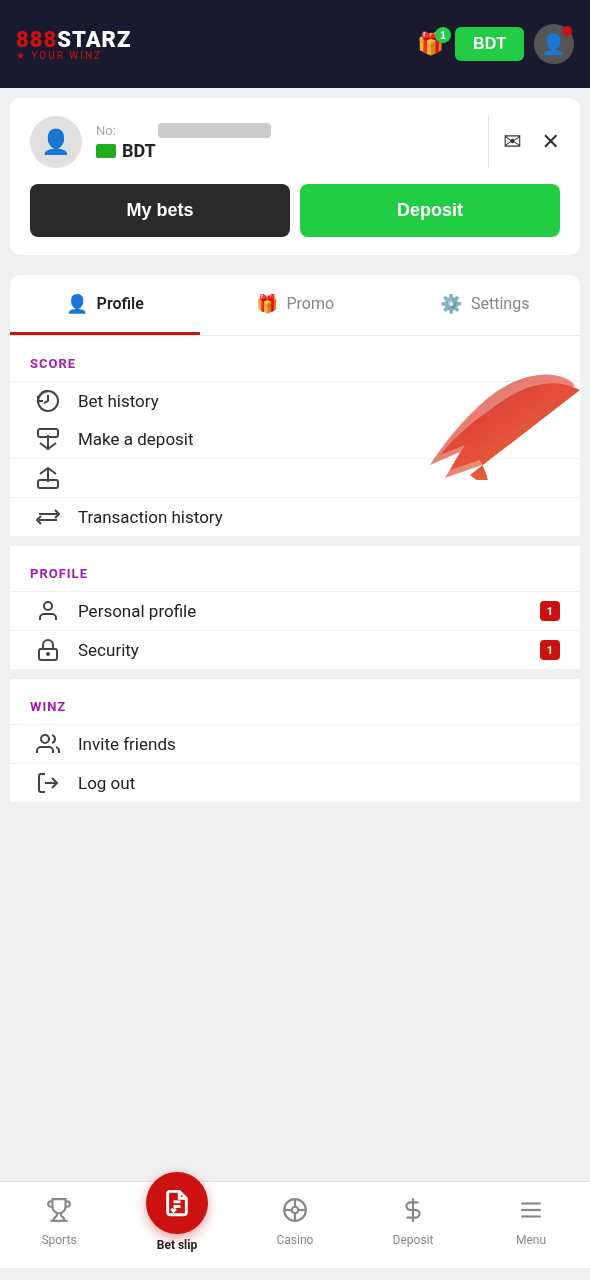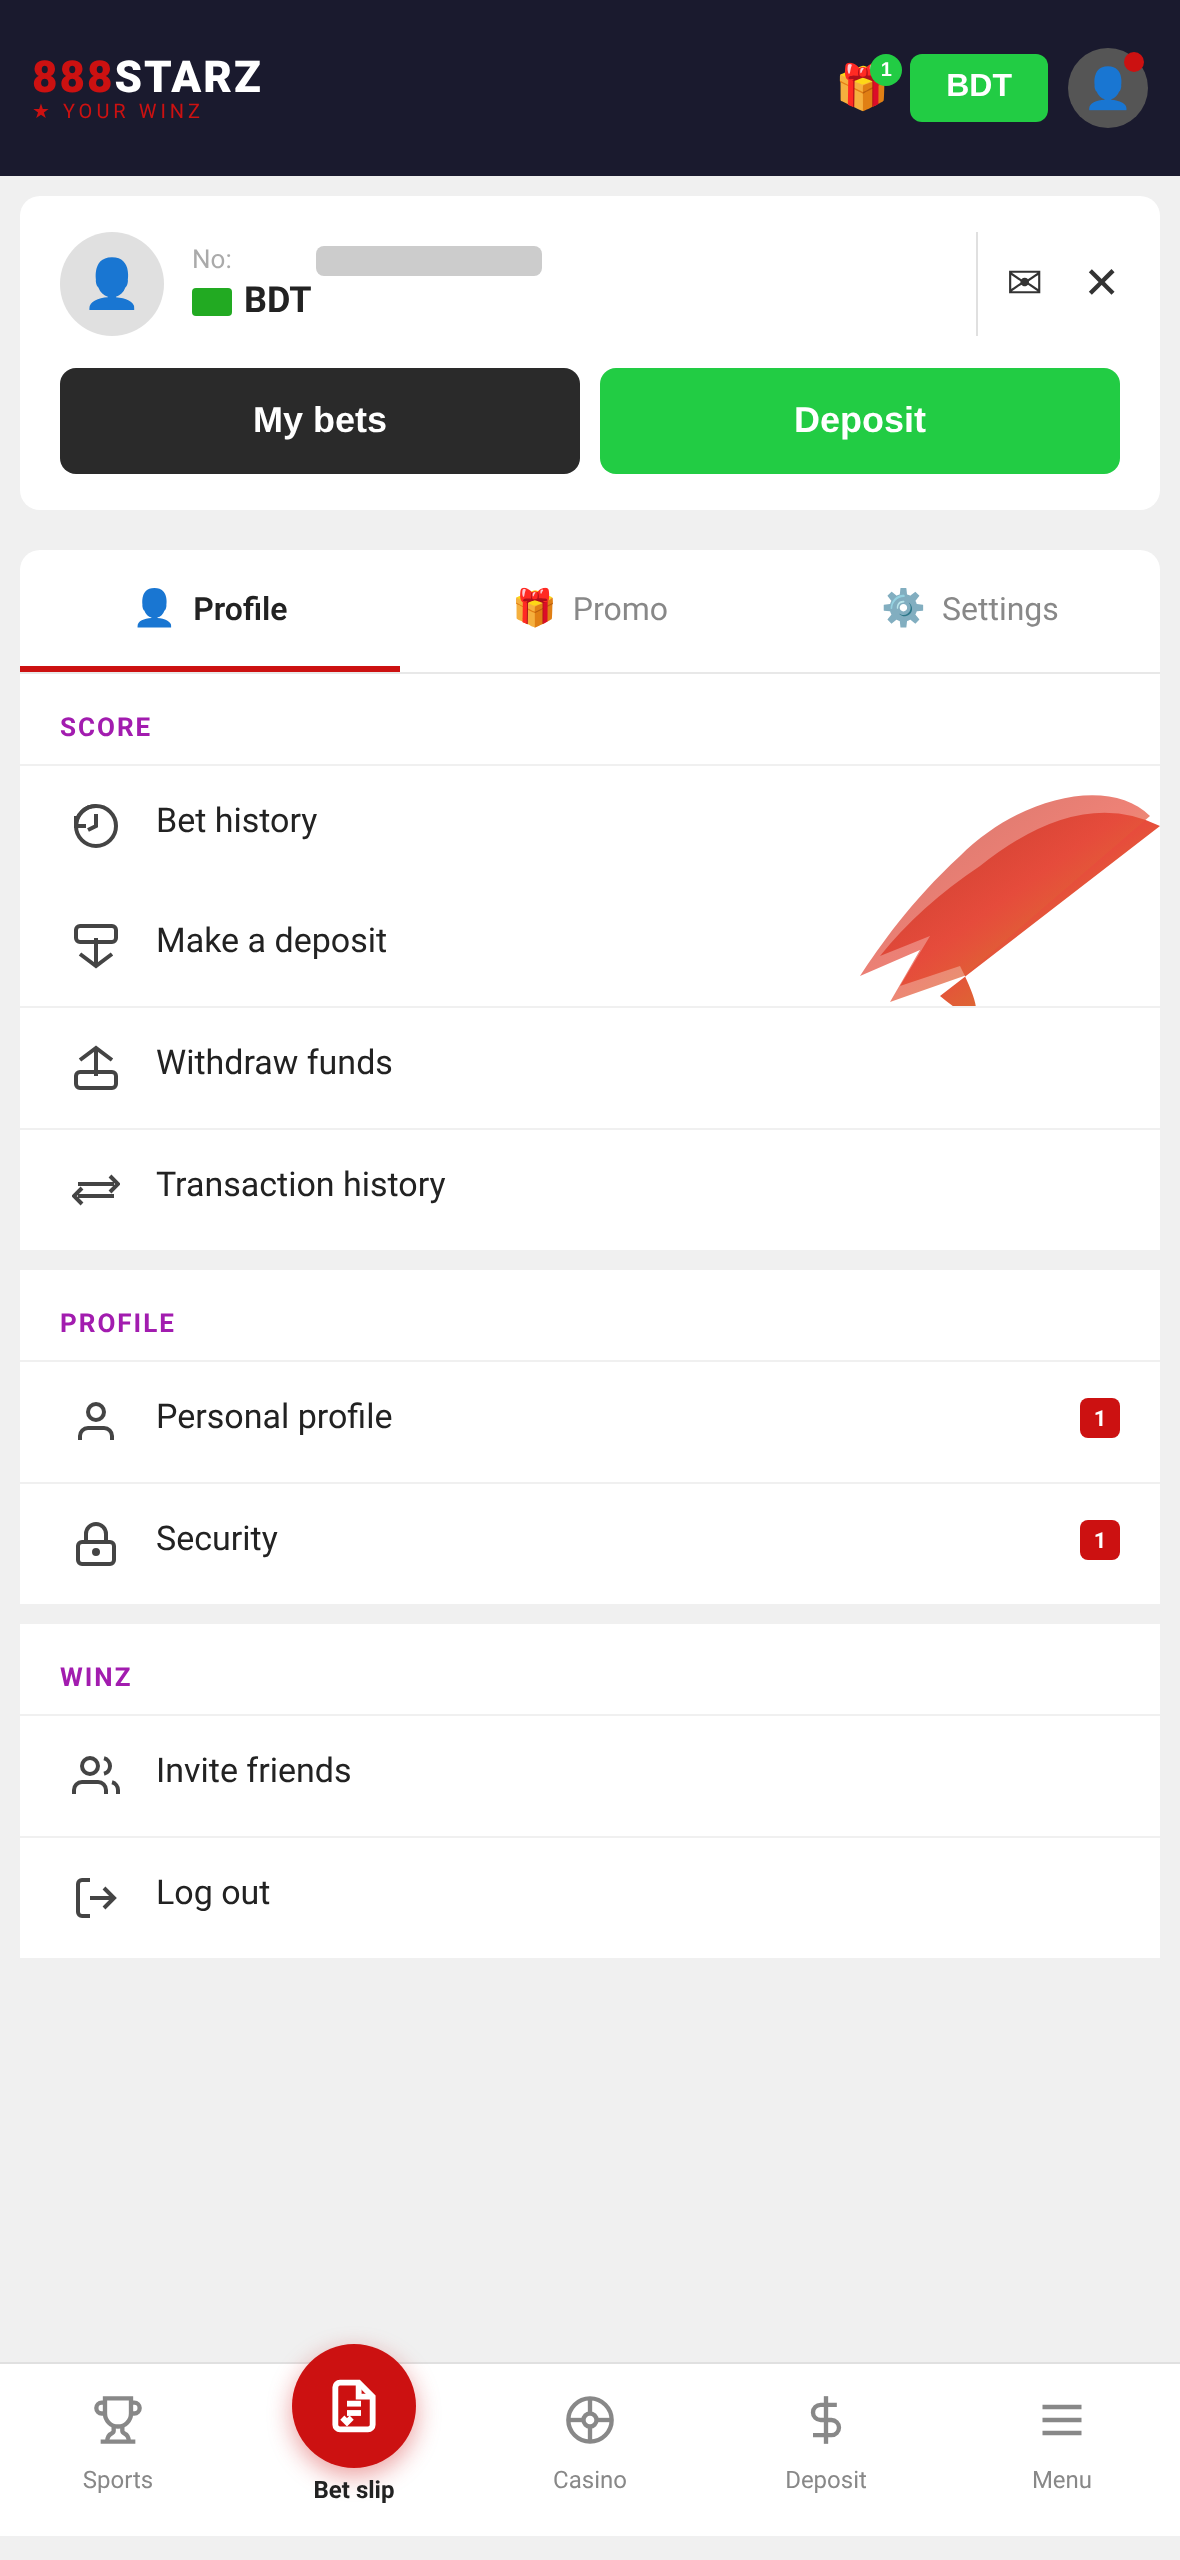--- a/index.html
+++ b/index.html
@@ -241,22 +241,22 @@
     }
     .section-label {
       font-size: 13px;
       font-weight: 700;
       color: #a21caf;
       letter-spacing: 1px;
       padding: 20px 20px 10px 20px;
     }
     .menu-item {
       display: flex;
-      align-items: flex-start;
-      padding: 18px 20px;
+      align-items: center;
+      padding: 7px 20px;
       border-top: 1px solid #f0f0f0;
       cursor: pointer;
       background: white;
     }
     .menu-item:first-of-type { border-top: none; }
     .menu-icon {
       font-size: 22px;
       color: #444;
       width: 36px;
       display: flex;
@@ -461,21 +461,20 @@
   </div>
 
   <div class="menu-item">
     <div class="menu-icon">
       <svg width="24" height="24" viewBox="0 0 24 24" fill="none" stroke="#444" stroke-width="2">
         <polyline points="4 8 12 2 20 8"></polyline>
         <line x1="12" y1="2" x2="12" y2="16"></line>
         <rect x="2" y="14" width="20" height="8" rx="2" ry="2"></rect>
       </svg>
     </div>
-    <span class="menu-label">Withdraw funds</span>
   </div>
 
   <div class="menu-item">
     <div class="menu-icon">
       <svg width="24" height="24" viewBox="0 0 24 24" fill="none" stroke="#444" stroke-width="2">
         <line x1="3" y1="9" x2="21" y2="9"></line>
         <polyline points="19 5 23 9 19 13"></polyline>
         <line x1="21" y1="15" x2="3" y2="15"></line>
         <polyline points="5 11 1 15 5 19"></polyline>
       </svg>

